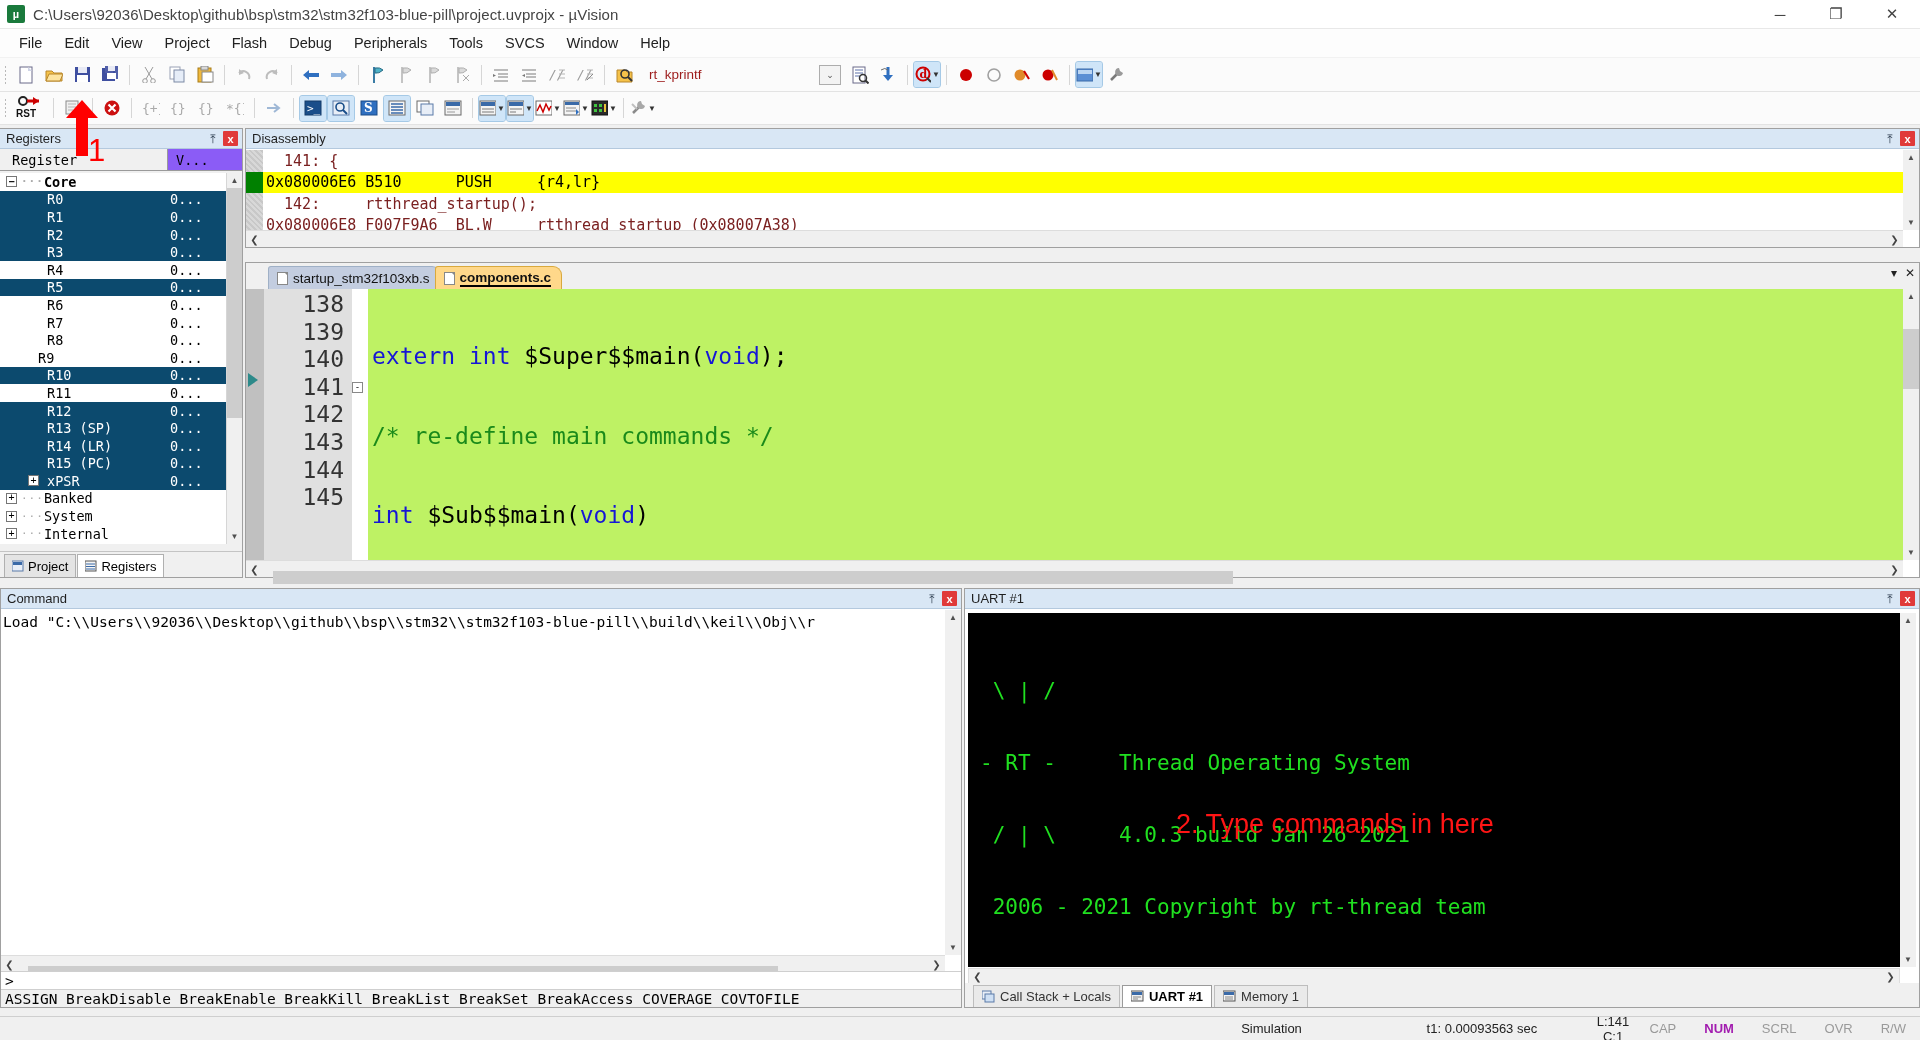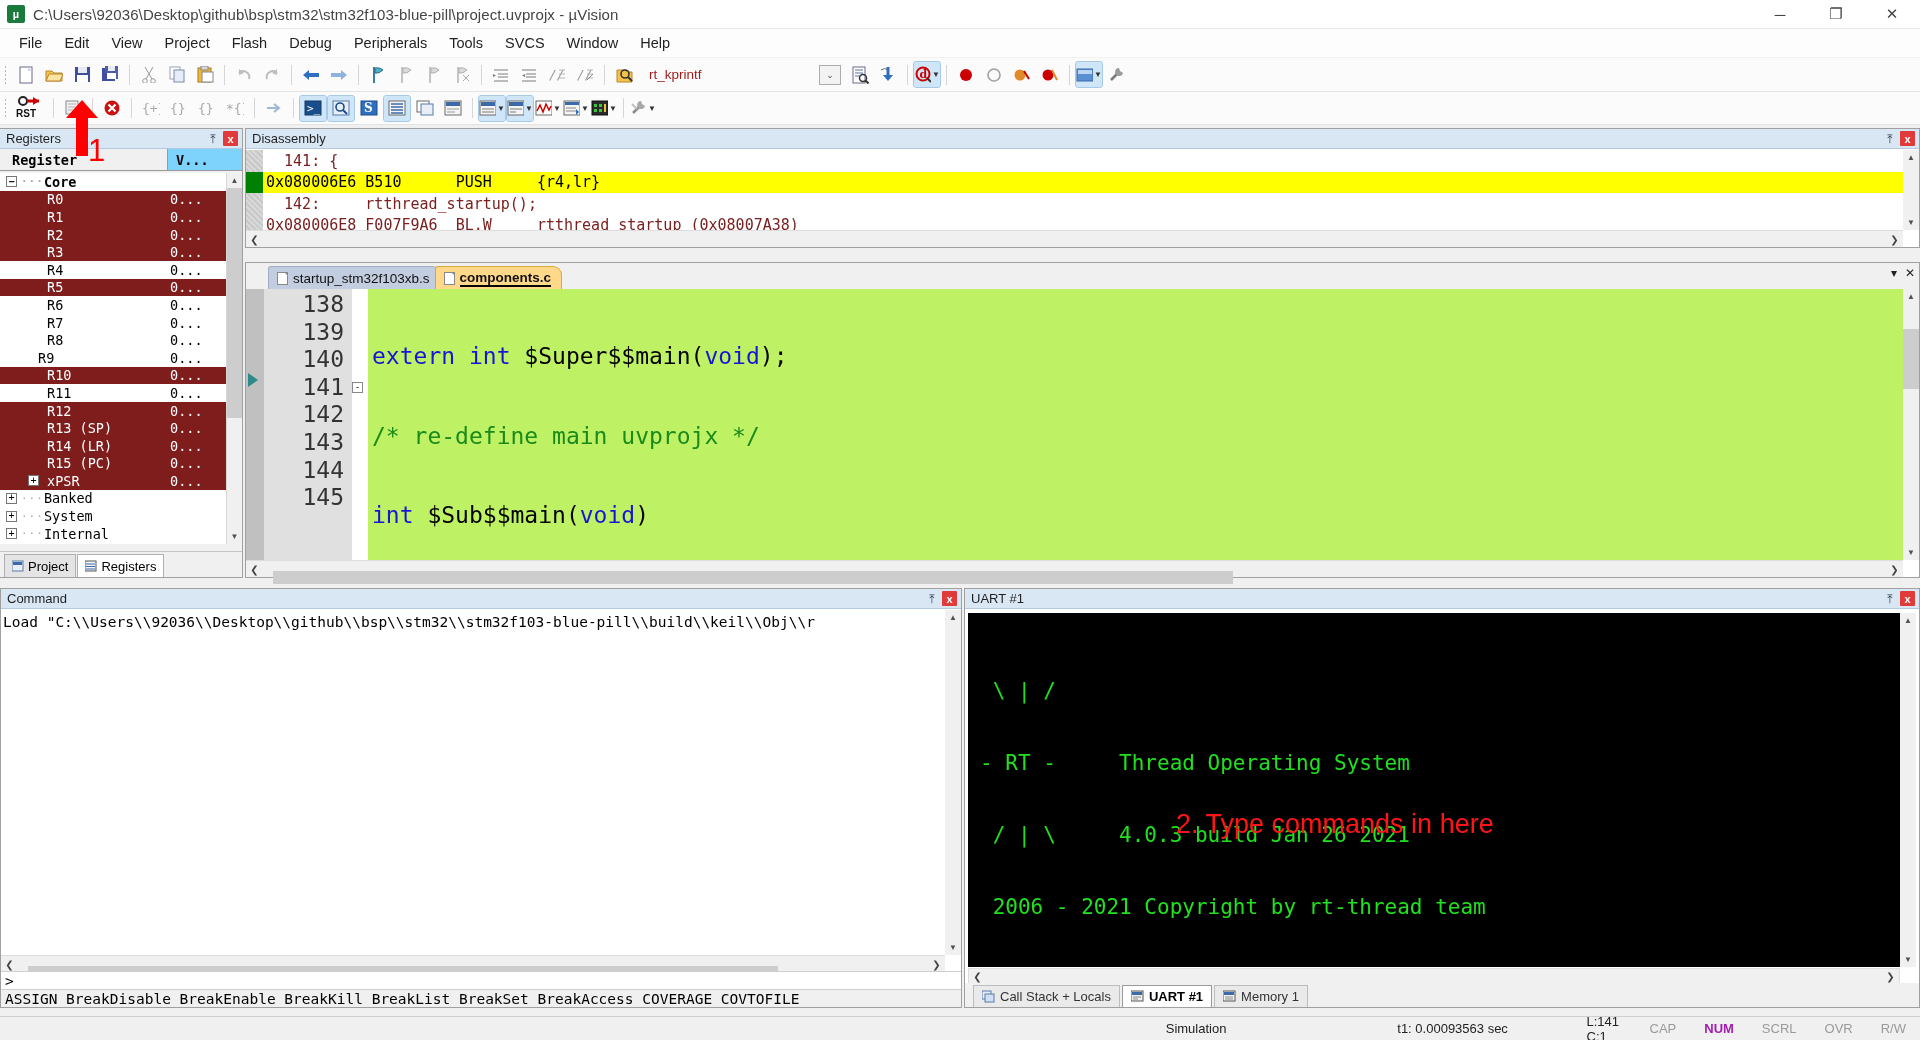--- a/index.html
+++ b/index.html
@@ -93,34 +93,34 @@
     display: flex; align-items: center; justify-content: center;
     font-size: 11px; font-weight: bold; margin-right: 4px; border-radius: 1px;
   }
 
   
   #registers {
     position: absolute; left: 0; top: 128px; width: 243px; height: 450px;
     background: #f0f0f0; border: 1px solid #a0a0a0; border-left: none;
   }
   .reg-head {
-    display: flex; height: 22px; background: #7dd3fc;
+    display: flex; height: 22px; background: #8b5cf6;
     border-bottom: 1px solid #9a9a9a; font-family: "DejaVu Sans Mono", monospace;
-    font-size: 13.5px; color: #000; font-weight: bold;
+    font-size: 13.5px; color: #000;
   }
   .reg-head-c1 { width: 168px; border-right: 1px solid #9a9a9a; padding-left: 12px;
     display: flex; align-items: center; background: #f0f0f0; }
   .reg-head-c2 { flex: 1; padding-left: 8px; display: flex; align-items: center; }
   .reg-body {
     position: absolute; left: 0; top: 44px; right: 16px; bottom: 33px;
     background: #fff; overflow: hidden; font-family: "DejaVu Sans Mono", monospace;
     font-size: 13.5px;
   }
   .reg-row { height: 17.6px; display: flex; align-items: center; position: relative; }
-  .reg-row.sel { background: #7f1d1d; color: #fff; padding-left: 44px; }
+  .reg-row.sel { background: #0c4a6e; color: #fff; padding-left: 44px; }
   .reg-name { position: absolute; }
   .reg-val { position: absolute; left: 170px; }
   .grp-row { display: flex; align-items: center; height: 17.6px; font-weight: bold; }
   .expander {
     width: 11px; height: 11px; border: 1px solid #767676; background: #fff;
     display: inline-flex; align-items: center; justify-content: center;
     font-size: 10px; line-height: 1; color: #000; font-family: "DejaVu Sans Mono", monospace;
     margin-right: 4px; flex: none;
   }
   .dots { color: #aaa; letter-spacing: 1px; font-size: 11px; }
@@ -301,21 +301,21 @@
     background: #eaeaea; margin-right: 2px; color: #333;
   }
   .utab.on { background: #fff; color: #000; font-weight: 600; border-color: #9a9a9a; }
 
   
   .statusbar {
     position: absolute; left: 0; bottom: 0; width: 1920px; height: 24px;
     background: #f0f0f0; border-top: 1px solid #cfcfcf;
     display: flex; align-items: center; font-size: 13px; color: #222;
   }
-  .sb-cell { padding: 0 10px; }
+  .sb-cell { padding: 0 10px; text-align: center; }
   .sb-flags { margin-left: auto; display: flex; gap: 28px; padding-right: 14px; }
   .sb-flag { color: #9a9a9a; }
   .sb-flag.on { color: #a21caf; font-weight: bold; }
 
   
   #anno1 {
     position: absolute; left: 52px; top: 98px; width: 60px; height: 60px;
     pointer-events: none;
   }
   #anno1-label {
@@ -910,21 +910,21 @@
       <div class="ed-fold">
         <div class="cl"></div>
           <div class="cl"></div>
           <div class="cl"></div>
         <div class="cl" style="display:flex;align-items:center">
           <span class="foldbox">-</span>
         </div>
       </div>
       <div class="ed-code">
         <div class="cl"><span class="kw">extern</span><span class="dotsp"> </span><span class="kw">int</span><span class="dotsp"> </span><span class="ident">$Super$$main</span><span class="punc">(</span><span class="kw">void</span><span class="punc">);</span></div>
-        <div class="cl"><span class="cmt">/*</span><span class="dotsp"> </span><span class="cmt">re-define</span><span class="dotsp"> </span><span class="cmt">main</span><span class="dotsp"> </span><span class="cmt">uvprojx</span><span class="dotsp"> </span><span class="cmt">*/</span></div>
+        <div class="cl"><span class="cmt">/*</span><span class="dotsp"> </span><span class="cmt">re-define</span><span class="dotsp"> </span><span class="cmt">main</span><span class="dotsp"> </span><span class="cmt">commands</span><span class="dotsp"> </span><span class="cmt">*/</span></div>
         <div class="cl"><span class="kw">int</span><span class="dotsp"> </span><span class="ident">$Sub$$main</span><span class="punc">(</span><span class="kw">void</span><span class="punc">)</span></div>
         
         
         
         
         
       </div>
     </div>
 
     <div class="ed-vbar">

